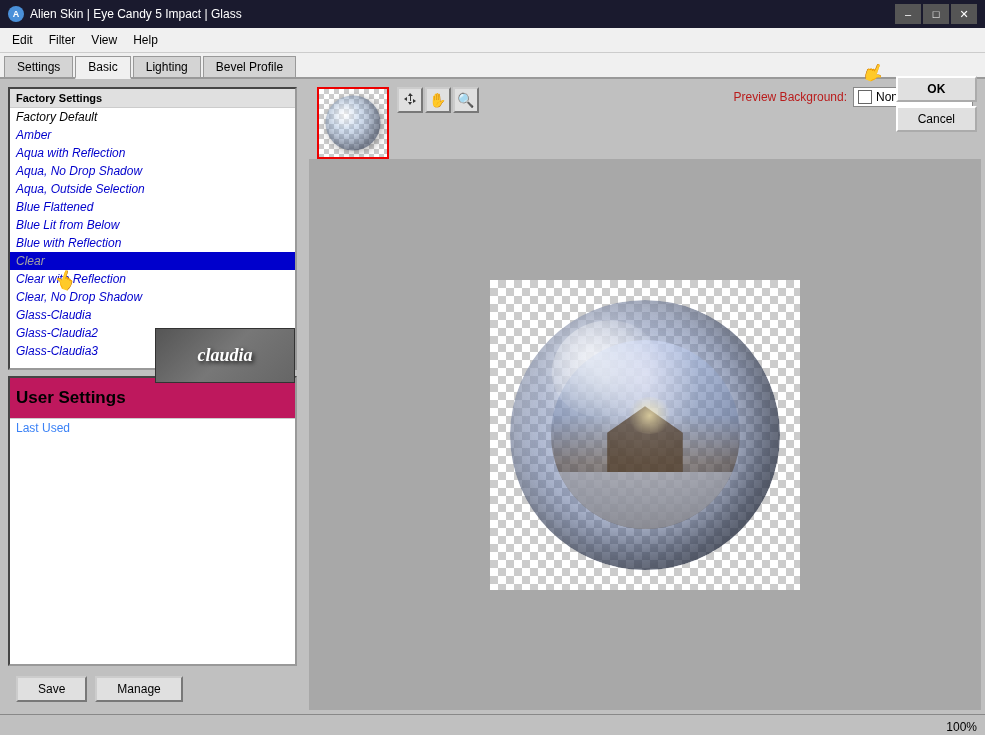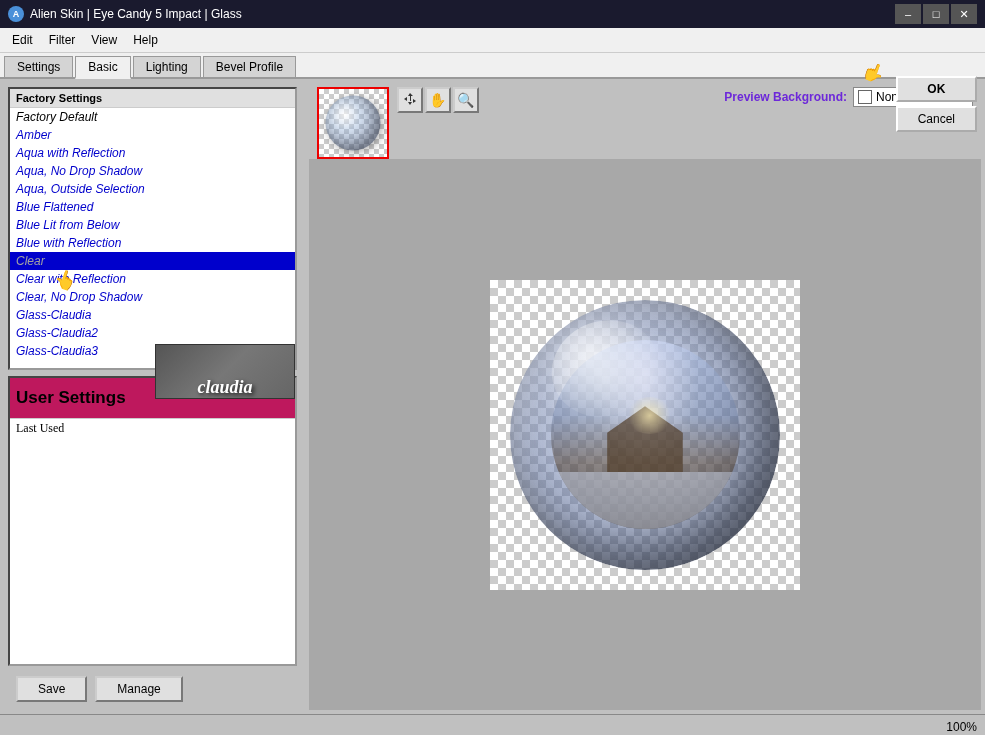--- a/index.html
+++ b/index.html
@@ -176,22 +176,21 @@
       background: #be185d;
       padding: 10px 6px;
       font-weight: bold;
       font-size: 17px;
       border-bottom: 1px solid #ccc;
     }
     .user-list-item {
       padding: 2px 6px;
       cursor: pointer;
       font-size: 12px;
-      color: #000000;
-      font-family: Liberation Serif, serif;
+      color: #3b82f6;
     }
 
     
     .bottom-buttons {
       display: flex;
       gap: 8px;
       padding: 4px 8px;
     }
     .btn {
       padding: 4px 20px;
@@ -252,22 +251,21 @@
 
     
     .preview-bg-row {
       display: flex;
       align-items: center;
       gap: 6px;
       margin-left: auto;
     }
     .preview-bg-label {
       font-size: 12px;
-      color: #6d28d9;
-      font-weight: bold;
+      color: #b91c1c;
     }
     .preview-bg-select {
       display: flex;
       align-items: center;
       border: 1px solid #888;
       background: white;
       padding: 2px 4px;
       width: 120px;
       cursor: pointer;
       font-size: 12px;
@@ -541,19 +539,19 @@
 </div>
 
 <div style="position: absolute; top: 76px; right: 8px; display: flex; flex-direction: column; gap: 4px; z-index: 10;">
   <button class="ok-btn">OK</button>
   <button class="cancel-btn">Cancel</button>
 </div>
 
 <div style="position: absolute; top: 270px; left: 55px; font-size: 18px; color: #cc9900; transform: rotate(20deg); z-index: 20; pointer-events: none;">👆</div>
 <div style="position: absolute; top: 62px; right: 100px; font-size: 18px; color: #cc9900; transform: rotate(20deg) scaleX(-1); z-index: 20; pointer-events: none;">👆</div>
 
-<div style="position: absolute; top: 344px; left: 155px; width: 140px; height: 55px; background: linear-gradient(135deg, #555, #777, #666); display: flex; align-items: flex-end; justify-content: center; border: 1px solid #333; z-index: 5;">
+<div style="position: absolute; top: 328px; left: 155px; width: 140px; height: 55px; background: linear-gradient(135deg, #555, #777, #666); display: flex; align-items: center; justify-content: center; border: 1px solid #333; z-index: 5;">
   <span style="font-family: serif; font-style: italic; font-size: 18px; font-weight: bold; color: white; text-shadow: 2px 2px 4px rgba(0,0,0,0.8);">claudia</span>
 </div>
 
 <div class="status-bar">
   <span>100%</span>
 </div>
 
 </body></html>

